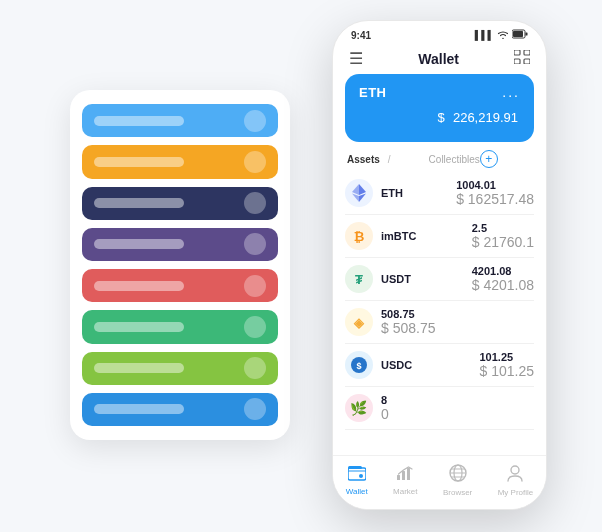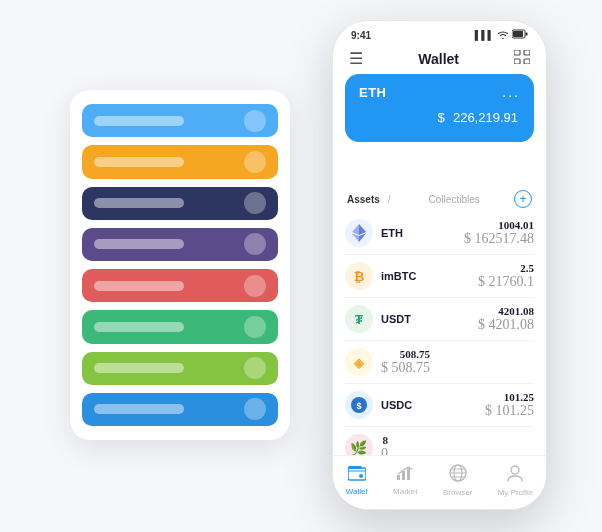--- a/index.html
+++ b/index.html
@@ -144,24 +144,23 @@
     }
     .eth-card-amount span {
       font-size: 13px;
       font-weight: 400;
       margin-right: 2px;
     }
 
     
     .assets-header {
       display: flex;
-      justify-content: space-between;
+      justify-content: flex-start;
       align-items: center;
       padding: 8px 14px 4px;
-      margin-top: 40px;
     }
     .assets-tabs {
       display: flex;
       gap: 8px;
       align-items: center;
     }
     .assets-tab {
       font-size: 10px;
       font-weight: 600;
       color: #333;
@@ -212,22 +211,20 @@
       margin-right: 8px;
       flex-shrink: 0;
     }
     .asset-name {
       font-size: 11px;
       font-weight: 600;
       color: #1a1a2e;
       flex: 1;
     }
     .asset-values {
-      text-align: right;
-      font-family: Liberation Serif, serif;
     }
     .asset-amount {
       font-size: 11px;
       font-weight: 600;
       color: #1a1a2e;
     }
     .asset-usd {
       font-size: 14px;
       color: #999;
     }

